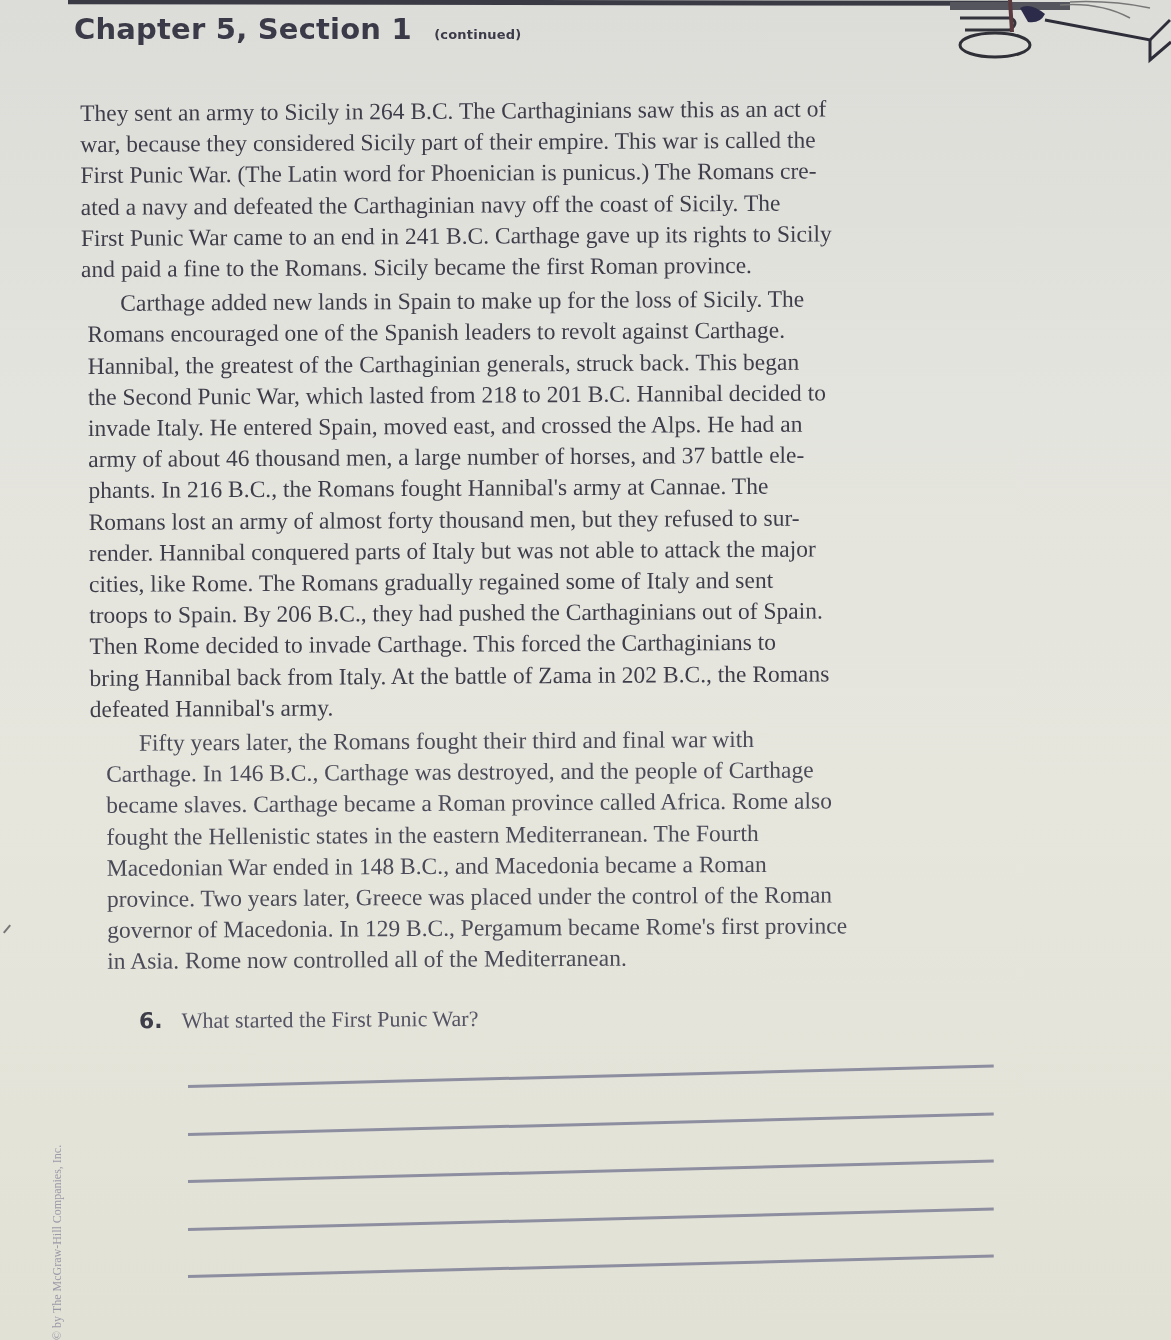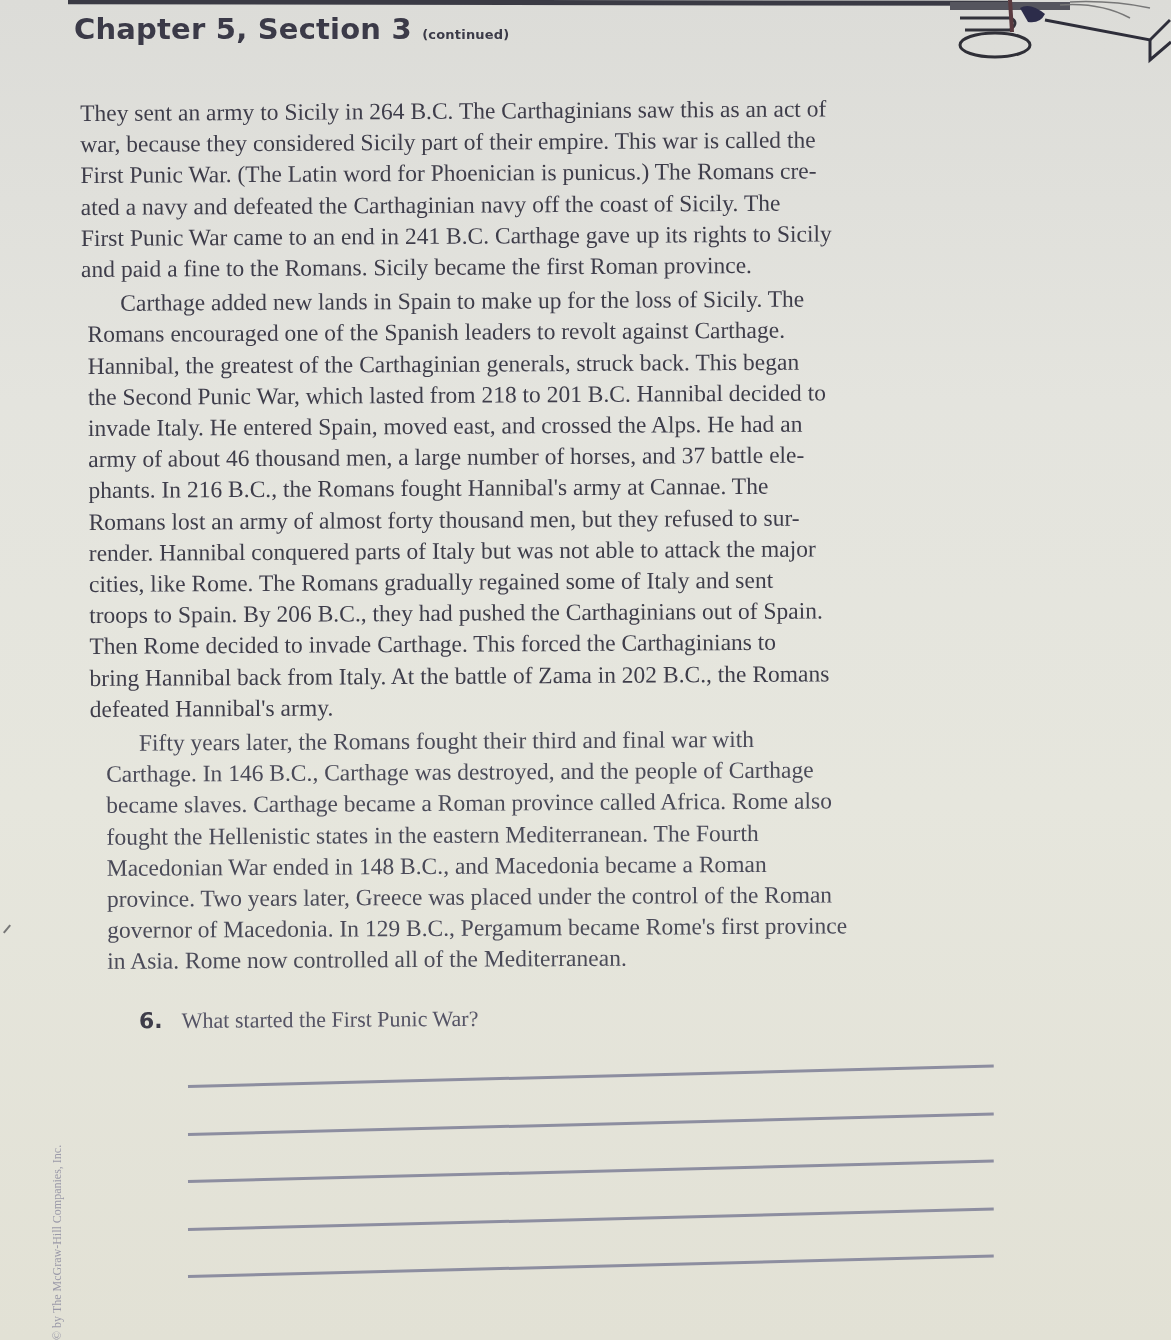--- a/index.html
+++ b/index.html
@@ -12,21 +12,21 @@
   }
   .top-rule {
     position: absolute; left: 68px; top: 0; width: 940px; height: 5px;
     background: #3a3a44; transform: rotate(0.1deg);
   }
   .header {
     position: absolute; left: 74px; top: 12px;
     font-family: "DejaVu Sans", "Liberation Sans", sans-serif;
     font-weight: bold; font-size: 29px; color: #3b3a48; letter-spacing: 0.2px;
   }
-  .header .sub { font-size: 13px; font-weight: bold; margin-left: 0; text-align: right; }
+  .header .sub { font-size: 13px; font-weight: bold; margin-left: 12px; text-align: right; }
   .corner-icon { position: absolute; left: 950px; top: 0; width: 221px; height: 70px; }
   .body-text {
     position: absolute; left: 80px; top: 98px; width: 930px;
     font-size: 23.5px; line-height: 31.2px;
     transform: rotate(-0.35deg); transform-origin: left top;
   }
   .para { margin: 0; }
   .line { display: block; white-space: nowrap; }
   .indent { padding-left: 33px; }
   .p1 { margin-left: 0; }
@@ -47,21 +47,21 @@
     font-family: "Liberation Serif", serif; font-size: 12px; color: #9a99a8; white-space: nowrap;
   }
   .margin-tick { position: absolute; left: 2px; top: 928px; width: 10px; height: 2px; background: #777; transform: rotate(-50deg); }
 </style>
 </head>
 <body>
 
 <div class="top-rule"></div>
 
 <div class="header">
-  <span>Chapter 5, Section 3</span>
+  <span>Chapter 5, Section 1</span>
   <span class="sub">(continued)</span>
 </div>
 
 <svg class="corner-icon" viewBox="0 0 221 70">
   <path d="M0 2 L120 2 L120 10 L0 10 Z" fill="#55555e"></path>
   <path d="M10 18 L60 18 Q70 22 60 30 L15 30" fill="none" stroke="#33333b" stroke-width="3"></path>
   <ellipse cx="45" cy="45" rx="35" ry="12" fill="none" stroke="#2f2f37" stroke-width="3"></ellipse>
   <path d="M60 0 L62 32" stroke="#5a3a3f" stroke-width="4"></path>
   <path d="M70 8 Q80 2 95 14 Q90 24 78 22 Z" fill="#2c2c4a"></path>
   <path d="M95 20 L200 40 L220 20" fill="none" stroke="#2e2e3a" stroke-width="3"></path>

